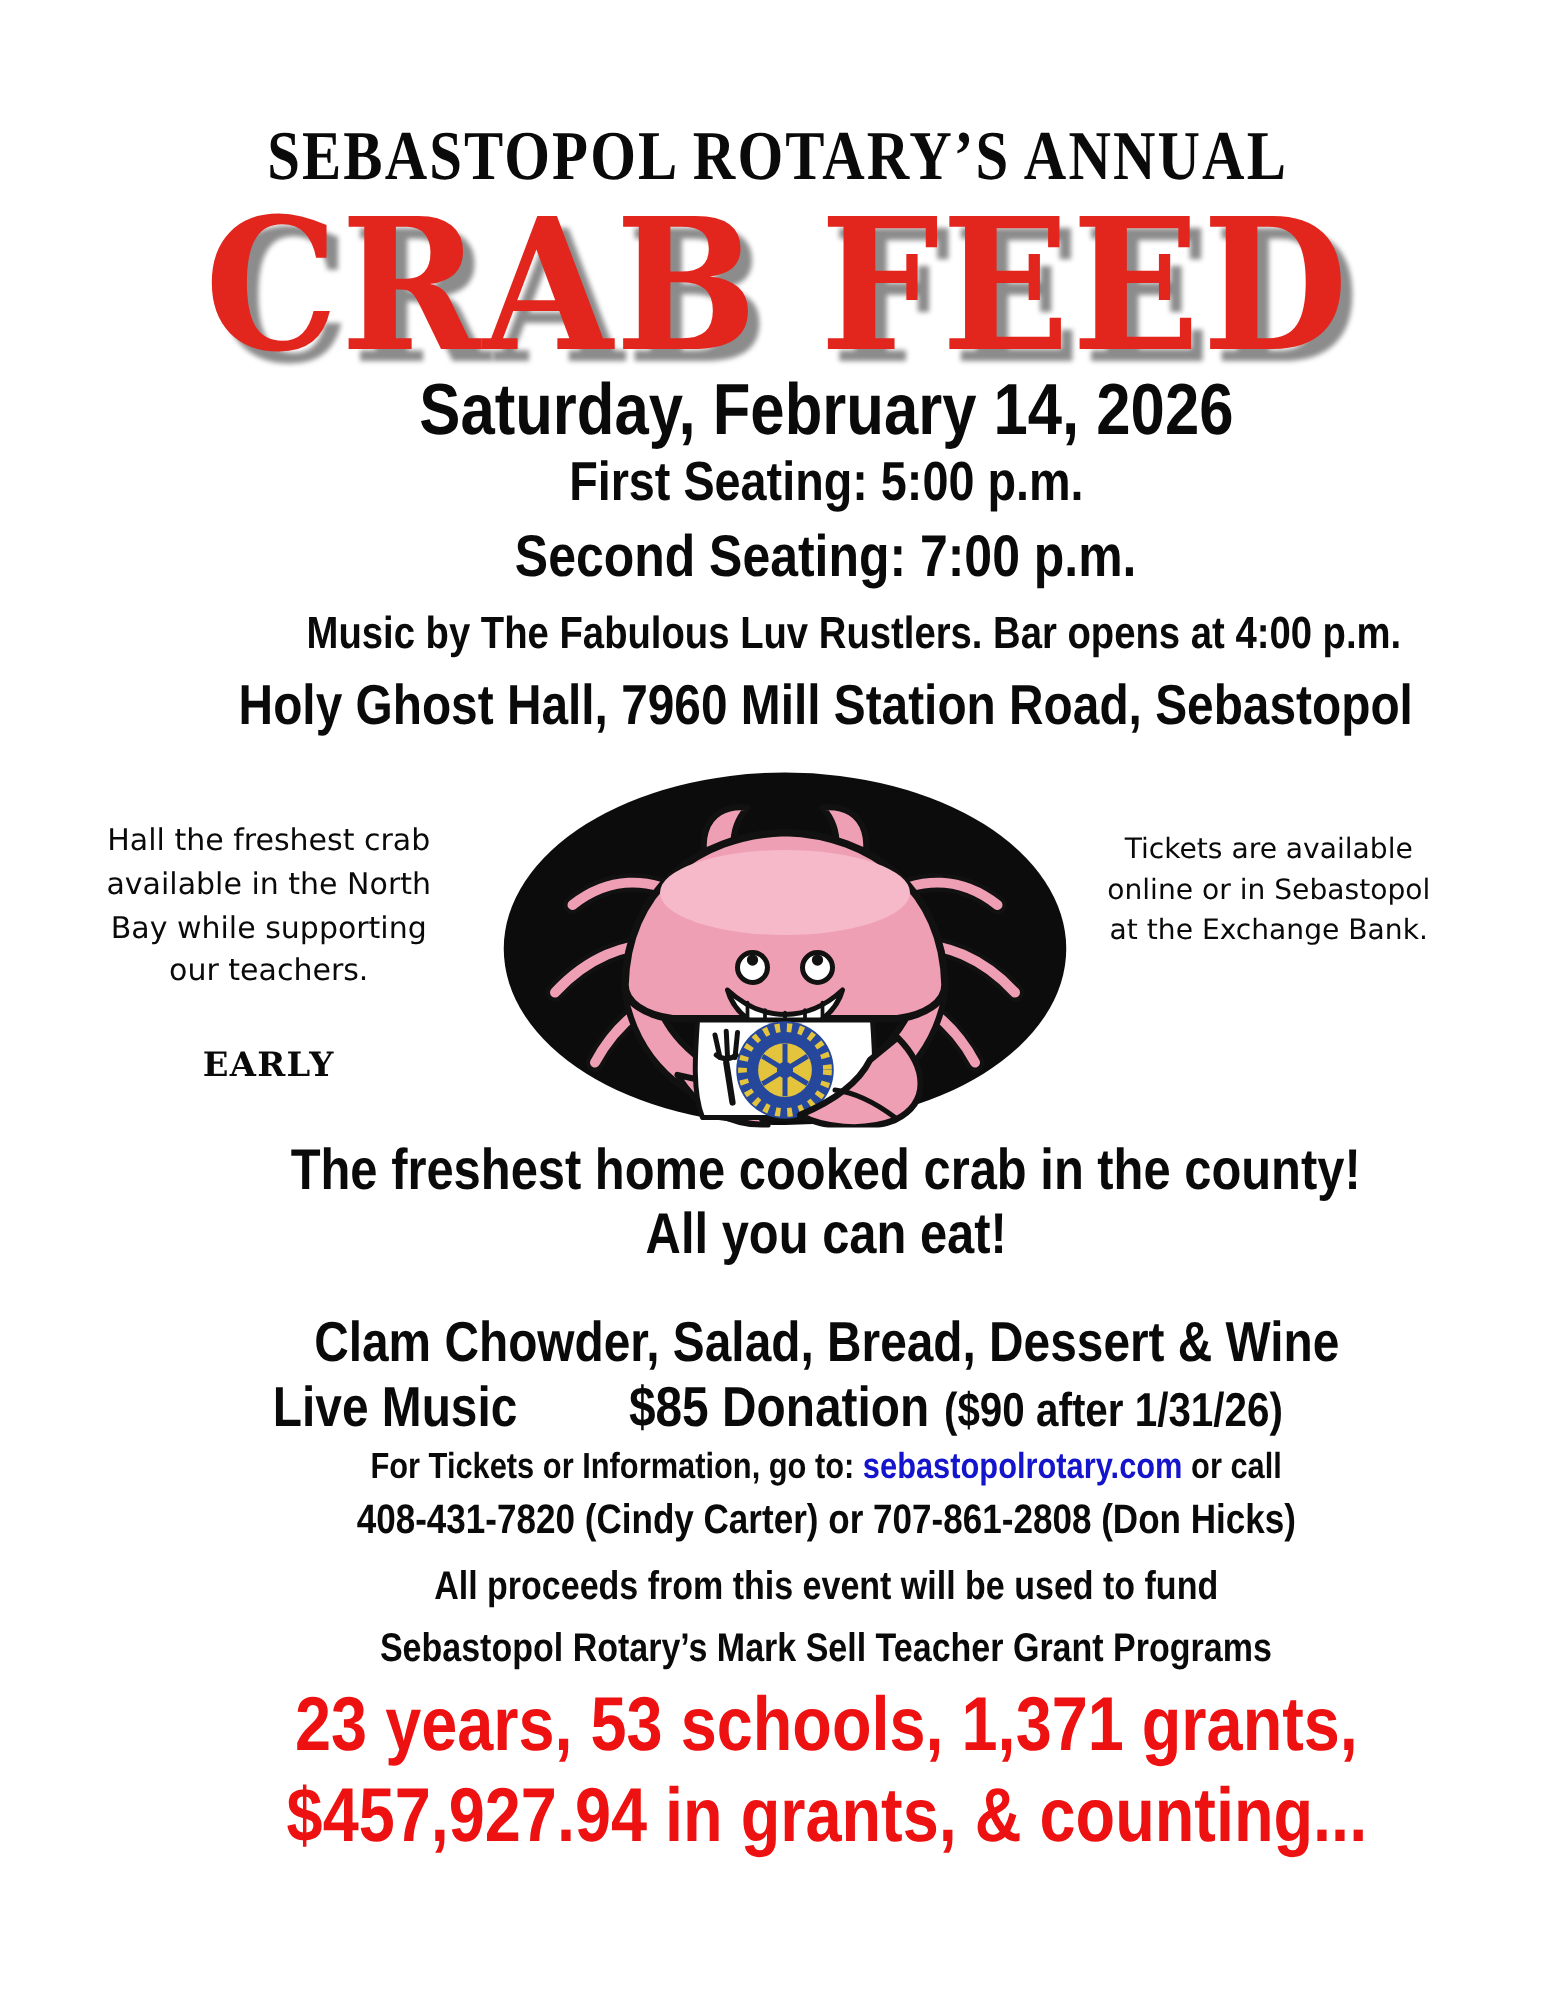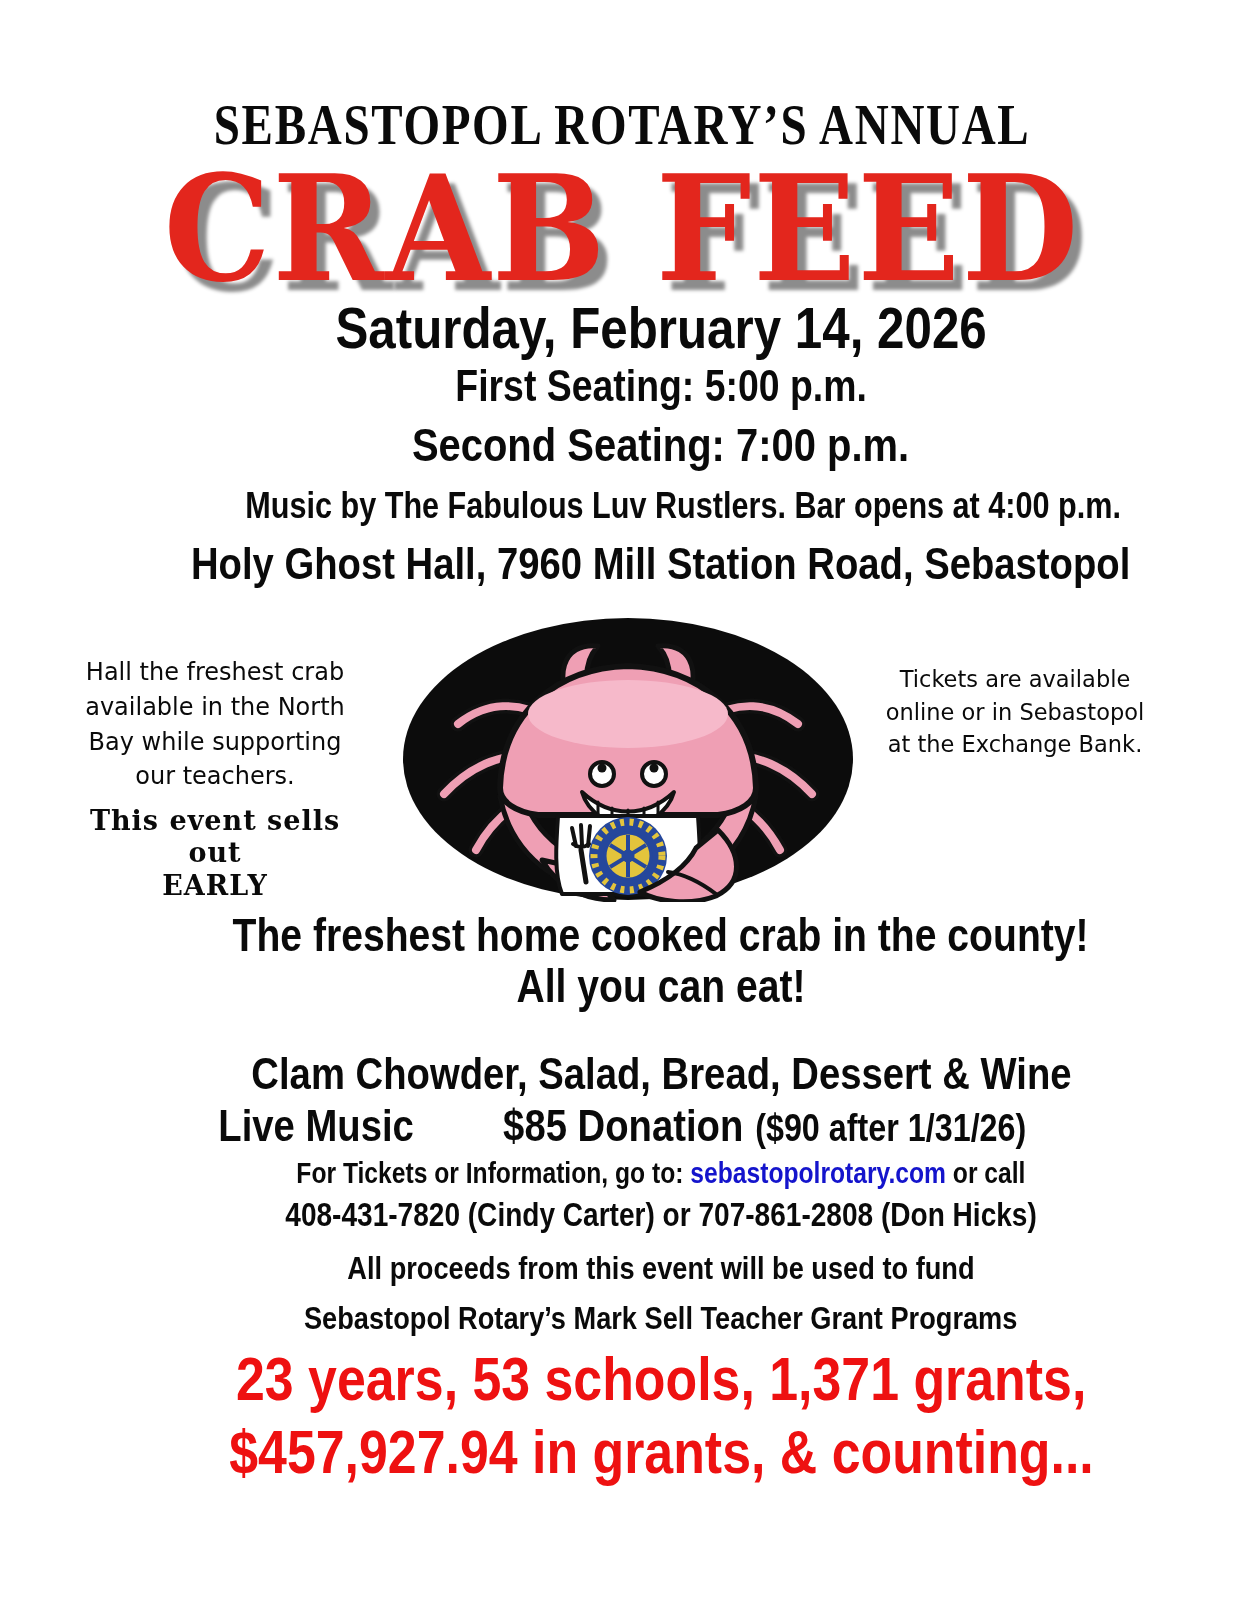--- a/index.html
+++ b/index.html
@@ -76,21 +76,21 @@
 
 <div class="line hb date"><span class="cond">Saturday, February 14, 2026</span></div>
 <div class="line hb seat1"><span class="cond">First Seating: 5:00 p.m.</span></div>
 <div class="line hb seat2"><span class="cond">Second Seating: 7:00 p.m.</span></div>
 <div class="line hb music"><span class="cond">Music by The Fabulous Luv Rustlers. Bar opens at 4:00 p.m.</span></div>
 <div class="line hb venue"><span class="cond">Holy Ghost Hall, 7960 Mill Station Road, Sebastopol</span></div>
 
 <div class="sidenote leftnote">Hall the freshest crab available in the North Bay while supporting our teachers.</div>
 
 <div class="sellout">
-  <span>This event sells out</span><br>
+  <br>
   <span>EARLY</span>
 </div>
 
 <div class="crabwrap">
   <svg viewBox="0 0 456 286" width="456" height="286">
     <ellipse class="oval" cx="228" cy="143" rx="225" ry="141"></ellipse>
 
     <g>
       <path class="leg-b" d="M152,104 C118,84 86,86 58,108"></path>
         <path class="leg-p" d="M152,104 C118,84 86,86 58,108"></path>

